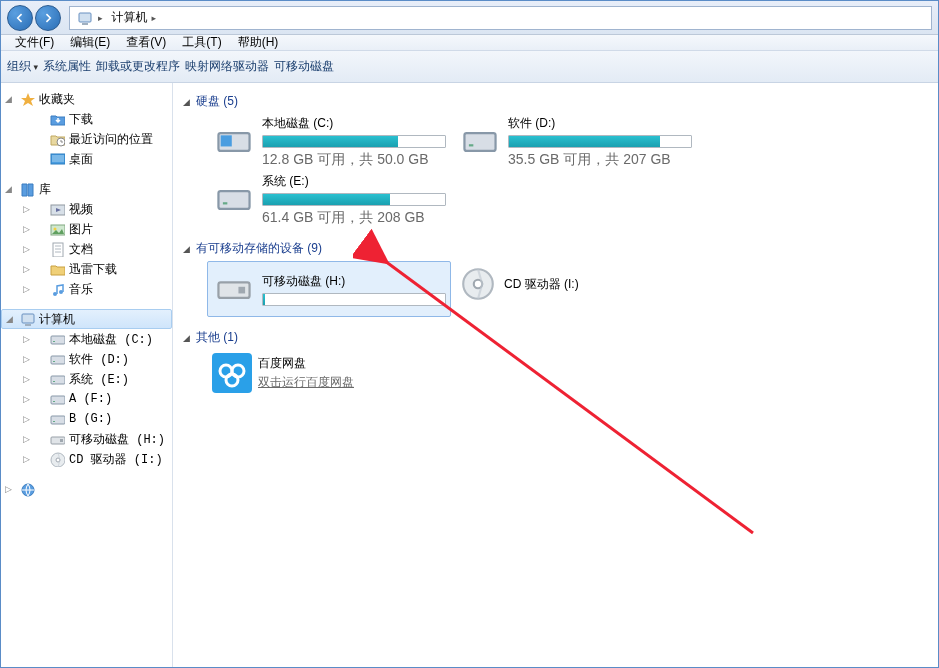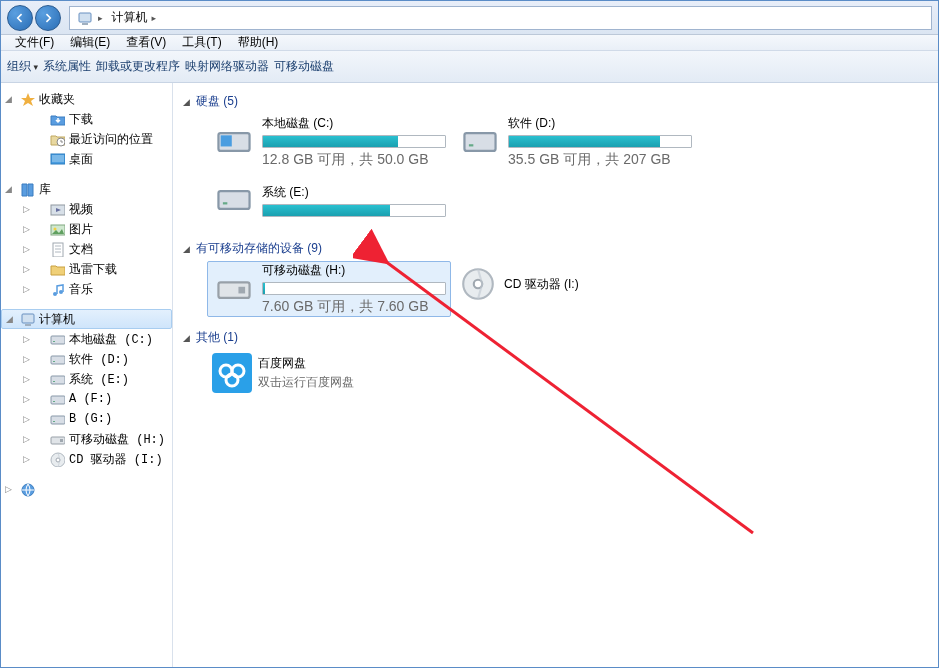--- a/index.html
+++ b/index.html
@@ -52,21 +52,21 @@
 .drive-tile .dicon { width: 44px; height: 44px; margin-right: 6px; display: flex; align-items: center; justify-content: center; }
 .drive-tile .dinfo { flex: 1; display: flex; flex-direction: column; gap: 3px; }
 .drive-tile .dname { color: #000; }
 .drive-tile .dbar { width: 100%; height: 13px; border: 1px solid #b0b8c0; background: #fff; border-radius: 1px; overflow: hidden; }
 .drive-tile .dfill { height: 100%; background: linear-gradient(#2ac0d0, #1aa0b0); }
 .drive-tile .dcap { color: #6a6a6a; font-size: 14px; }
 
 .simple-tile { width: 244px; height: 46px; display: flex; align-items: center; padding: 4px; cursor: pointer; border: 1px solid transparent; }
 .simple-tile .dicon { width: 40px; height: 40px; margin-right: 6px; display: flex; align-items: center; justify-content: center; }
 .simple-tile .lbl { color: #000; }
-.simple-tile .sub { color: #6a6a6a; margin-top: 2px; }
+.simple-tile .sub { color: #6a6a6a; margin-top: 2px; text-decoration: underline; }
 
 
 .arrow-overlay { position: absolute; left: 180px; top: 100px; pointer-events: none; }
 </style>
 </head>
 <body>
 
 <svg width="0" height="0" style="position:absolute">
 <defs>
   <g id="ic-drive">
@@ -414,20 +414,21 @@
             <span class="dicon">
                 <svg width="40" height="40" viewBox="0 0 18 18">
                   <use href="#ic-drive"></use>
                 </svg>
               </span>
             <div class="dinfo">
               <span class="dname">系统 (E:)</span>
               <div class="dbar">
                   <div class="dfill" style="width:70%"></div>
                 </div>
+              <span class="dcap">61.4 GB 可用，共 208 GB</span>
             </div>
           </div>
         </div>
       </div>
 
       <div class="group">
         <div class="group-head">
           <span class="tri">◢</span>
           <span>有可移动存储的设备 (9)</span>
         </div>
@@ -436,21 +437,20 @@
             <span class="dicon">
                 <svg width="40" height="40" viewBox="0 0 18 18">
                   <use href="#ic-removable"></use>
                 </svg>
               </span>
             <div class="dinfo">
               <span class="dname">可移动磁盘 (H:)</span>
               <div class="dbar">
                   <div class="dfill" style="width:1%"></div>
                 </div>
-              <span class="dcap">7.60 GB 可用，共 7.60 GB</span>
             </div>
           </div>
           <div class="simple-tile">
             <span class="dicon">
                 <svg width="38" height="38" viewBox="0 0 18 18">
                   <use href="#ic-cdrom"></use>
                 </svg>
               </span>
             <div><span class="lbl">CD 驱动器 (I:)</span></div>
           </div>

